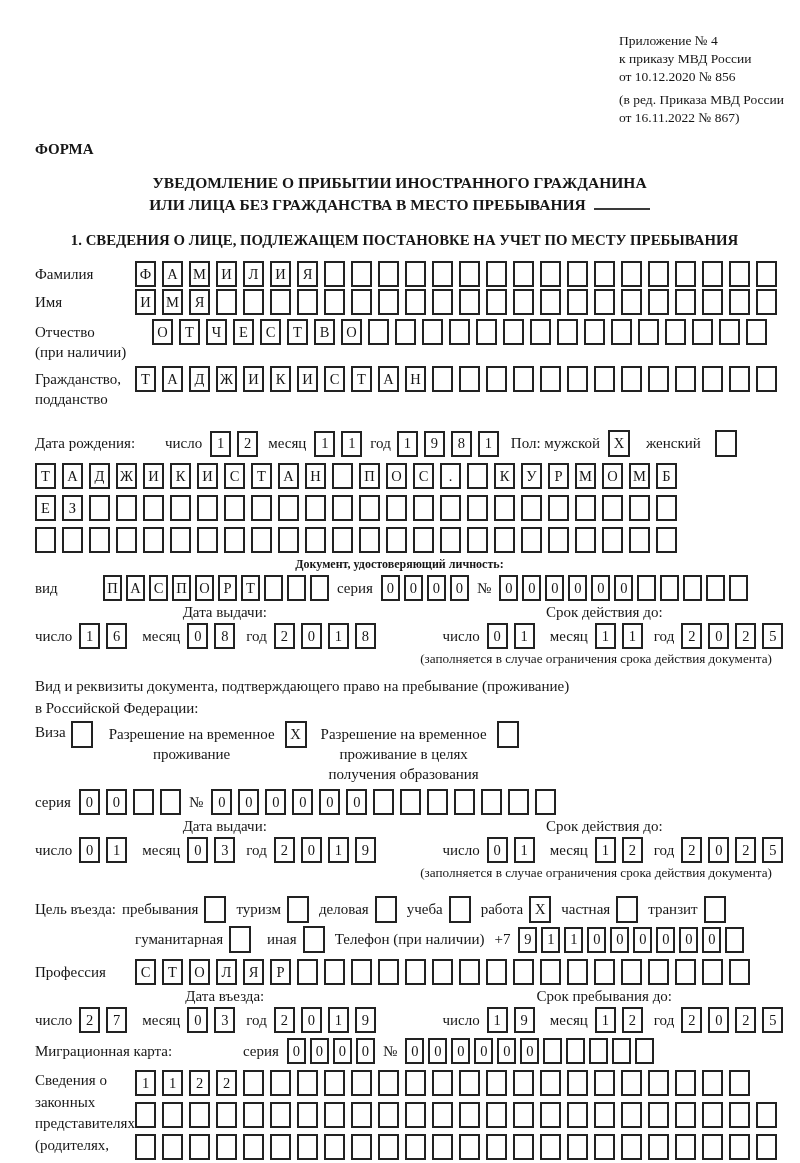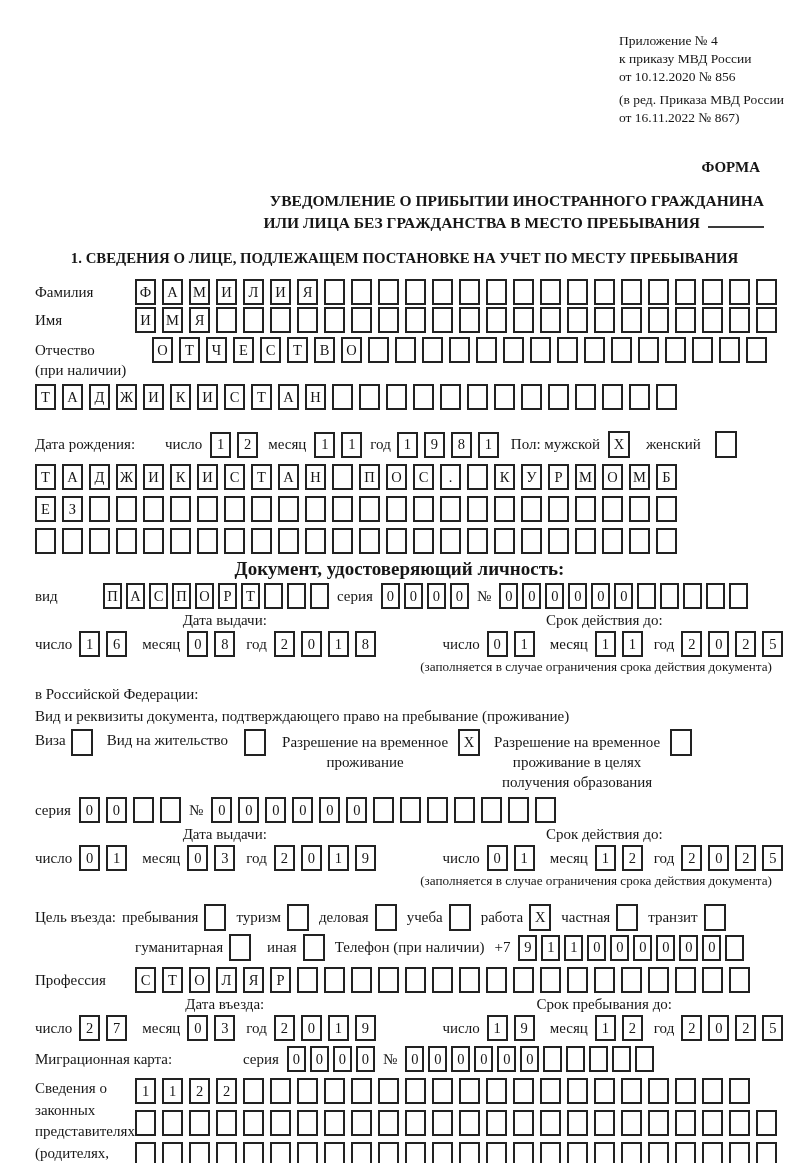--- a/index.html
+++ b/index.html
@@ -3,23 +3,23 @@
 <meta charset="utf-8">
 <style>
   *{margin:0;padding:0;box-sizing:border-box}
   html,body{background:#fff}
   .page{width:800px;height:1163px;background:#fff;color:#161616;
     font-family:"Liberation Serif","DejaVu Serif",serif;font-size:15px;
     padding:32px 6px 8px 35px;overflow:hidden;position:relative}
   
   .annex{margin-left:584px;font-size:13.5px;line-height:18px}
   .annex .ed{margin-top:5px}
-  .form-label{text-align:right;padding-right:34px;font-weight:bold;margin-top:32px;font-size:15px}
+  .form-label{text-align:left;padding-right:34px;font-weight:bold;margin-top:14px;font-size:15px}
   
-  .title{text-align:right;font-weight:bold;font-size:15.5px;line-height:22px;margin-top:14px;padding-right:30px}
+  .title{text-align:center;font-weight:bold;font-size:15.5px;line-height:22px;margin-top:14px;padding-right:30px}
   .blank{display:inline-block;width:56px;border-bottom:2px solid #3a3a3a;margin-left:8px}
   .sec-head{text-align:center;font-weight:bold;font-size:14.8px;margin-top:16px;padding-right:20px}
   
   .row{display:flex;align-items:center;margin-top:2px}
   .lbl{flex:0 0 auto}
   .w100{width:100px}.w117{width:117px}.w68{width:68px}
   .cells{display:flex;gap:6px;flex:0 0 auto}
   .cell{flex:0 0 auto;width:21px;height:26px;border:2px solid #222;
     display:flex;align-items:center;justify-content:center;font-size:14.5px;line-height:1;background:#fff}
   .cells.t{gap:4px}
@@ -27,21 +27,21 @@
   .cb{width:22px;height:27px}
   .top{align-items:flex-start;margin-top:4px}
   .lbl2{line-height:20px;padding-top:3px}
   .word{margin:0 8px}
   .word.first{margin-left:0}
   
   .mblock{display:flex;align-items:flex-start;margin-top:6px}
   .mblock .mlbl{line-height:21.5px;flex:0 0 auto}
   .mblock .mrows{display:flex;flex-direction:column;gap:6px}
   
-  .doc-head{text-align:center;font-weight:bold;margin-top:4px;font-size:19px;padding-right:30px}
+  .doc-head{text-align:center;font-weight:bold;margin-top:4px;font-size:12px;padding-right:30px}
   
   .dpair{display:flex;margin-top:3px}
   .dg{width:50%}
   .dg .dhead{text-align:center;line-height:17px}
   .drow{display:flex;align-items:center;gap:5px;margin-top:2px}
   .dw{margin-right:2px}
   .rnote{text-align:right;font-size:13.2px;line-height:17px;padding-right:22px;margin-top:1px}
   .intro{margin-top:8px;line-height:22px}
   
   .opts{display:flex;align-items:flex-start;margin-top:2px}
@@ -163,20 +163,24 @@
         <span class="cell"></span>
         <span class="cell"></span>
         <span class="cell"></span>
         <span class="cell"></span>
         <span class="cell"></span>
         <span class="cell"></span>
       </span>
   </div>
 
   <div class="row top">
+    <span class="lbl w100 lbl2">
+      <div>Гражданство,</div>
+      <div>подданство</div>
+    </span>
     <span class="cells">
         <span class="cell">Т</span>
         <span class="cell">А</span>
         <span class="cell">Д</span>
         <span class="cell">Ж</span>
         <span class="cell">И</span>
         <span class="cell">К</span>
         <span class="cell">И</span>
         <span class="cell">С</span>
         <span class="cell">Т</span>
@@ -386,31 +390,27 @@
             <span class="cell">0</span>
             <span class="cell">2</span>
             <span class="cell">5</span>
           </span>
       </div>
     </div>
   </div>
   <div class="rnote">(заполняется в случае ограничения срока действия документа)</div>
 
   <div class="intro">
+    <div>Вид и реквизиты документа, подтверждающего право на пребывание (проживание)</div>
     <div>в Российской Федерации:</div>
-    <div>Вид и реквизиты документа, подтверждающего право на пребывание (проживание)</div>
   </div>
   <div class="opts">
     <span class="opt">
       <span class="one">Виза</span>
       <span class="cell cb" style="margin-left:5px"></span>
-    </span>
-    <span class="opt" style="margin-left:14px">
-      <span class="one">Вид на жительство</span>
-      <span class="cell cb" style="margin-left:16px"></span>
     </span>
     <span class="opt" style="margin-left:16px">
       <span class="txt">
         <div>Разрешение на временное</div>
         <div>проживание</div>
       </span>
       <span class="cell cb">X</span>
     </span>
     <span class="opt" style="margin-left:14px">
       <span class="txt">

